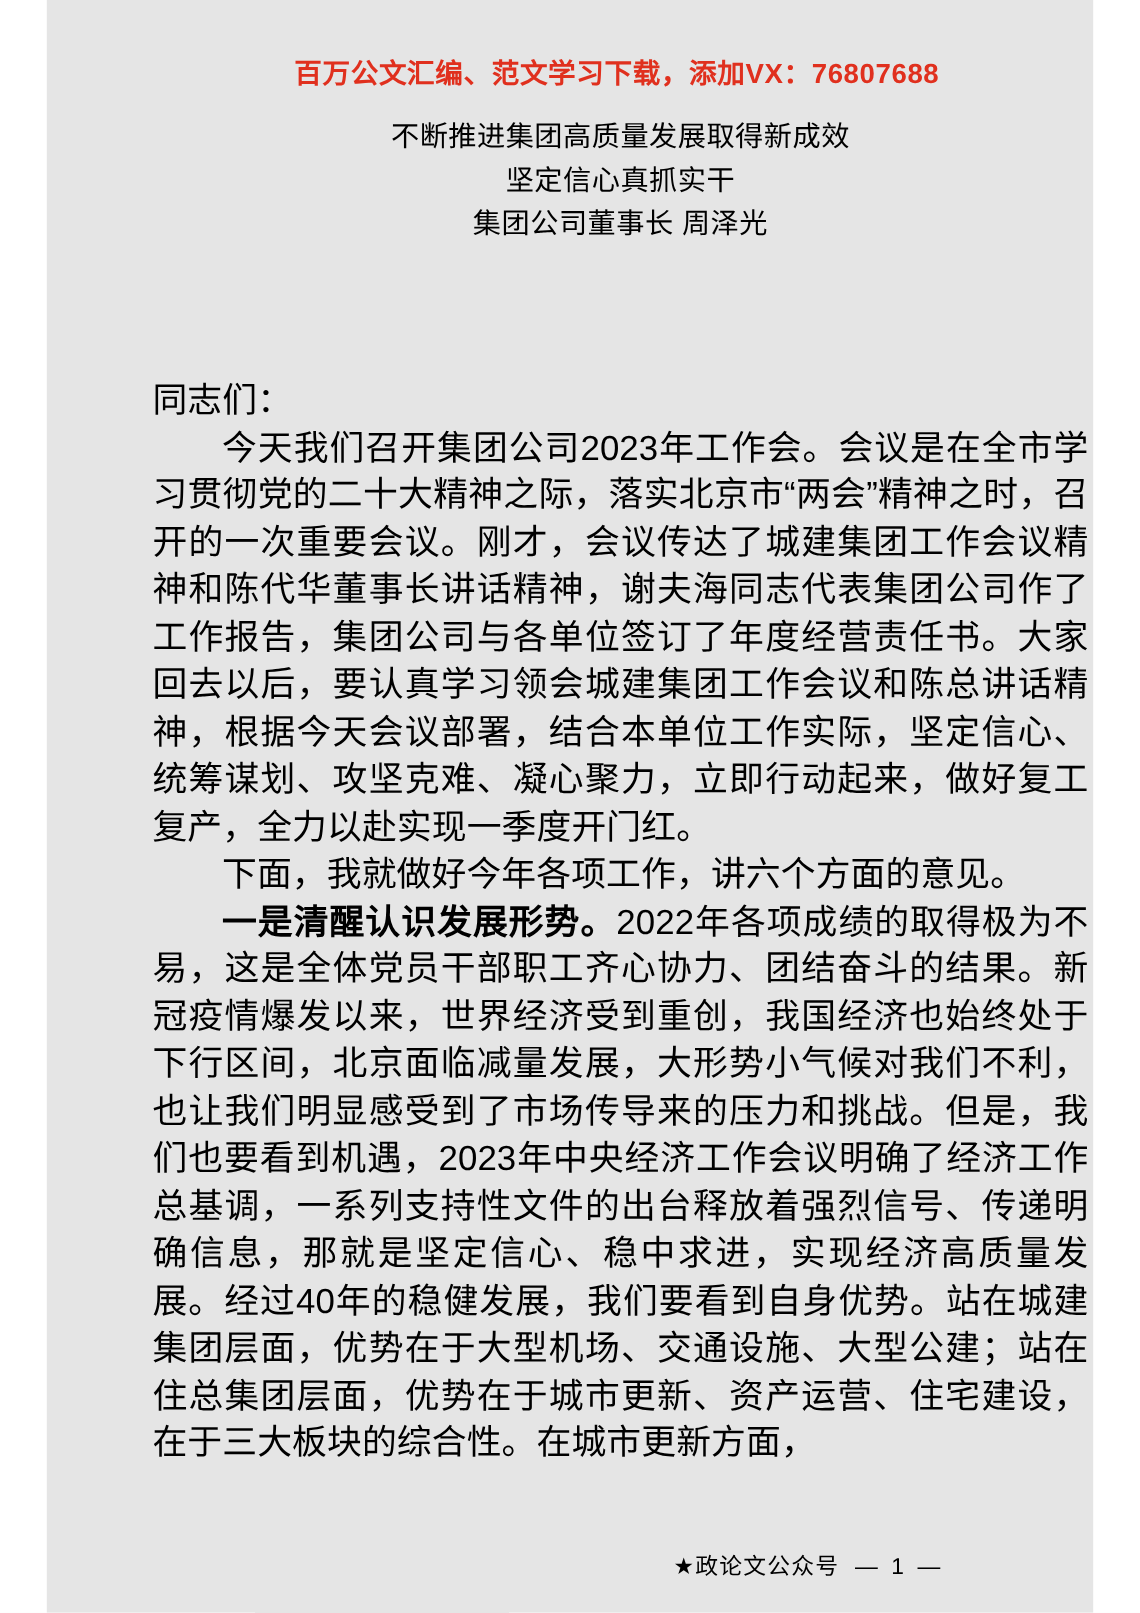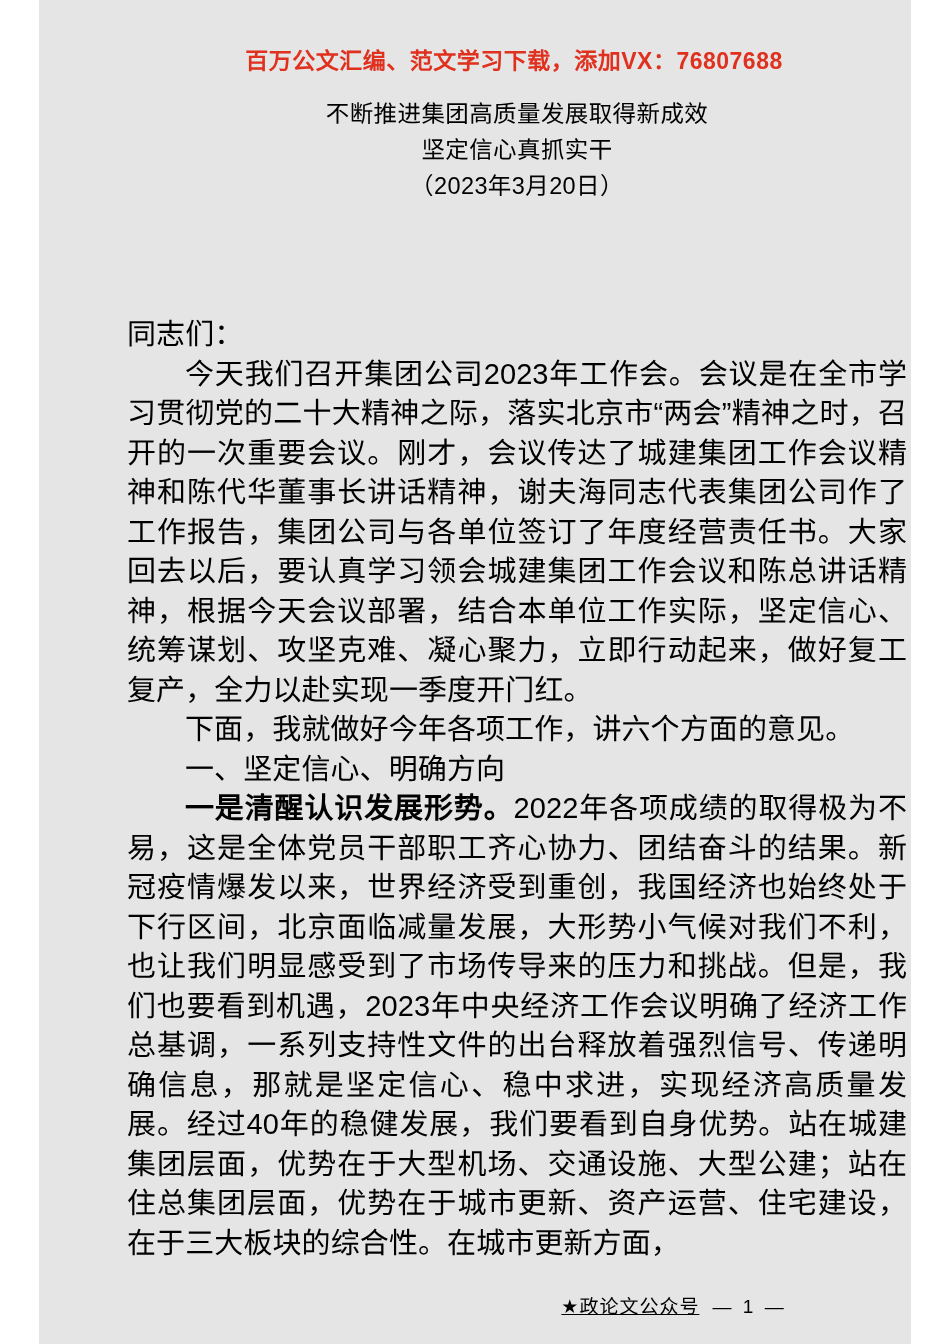--- a/index.html
+++ b/index.html
@@ -87,46 +87,45 @@
     text-align: center;
     font-size: 20px;
     color: #000000;
   }
   .footer-inner {
     display: inline-block;
     margin-left: 320px;
     white-space: nowrap;
     letter-spacing: 1px;
   }
-  .footer-mark { font-size: 19px; text-decoration: underline; }
+  .footer-mark { font-size: 19px; }
   .footer-page { font-size: 19px; letter-spacing: 3px; }
 </style>
 </head>
 <body>
 
 <div class="page">
 
   <div class="promo-banner">百万公文汇编、范文学习下载，添加VX：76807688</div>
 
   <div class="title-block">
     <div class="title-line">不断推进集团高质量发展取得新成效</div>
     <div class="title-line">坚定信心真抓实干</div>
-    <div class="title-line">（2023年3月20日）</div>
+    <div class="title-line">集团公司董事长  周泽光</div>
   </div>
 
   <div class="body-block">
 
     <p class="para salutation">同志们：</p>
 
     <p class="para indent">今天我们召开集团公司2023年工作会。会议是在全市学习贯彻党的二十大精神之际，落实北京市“两会”精神之时，召开的一次重要会议。刚才，会议传达了城建集团工作会议精神和陈代华董事长讲话精神，谢夫海同志代表集团公司作了工作报告，集团公司与各单位签订了年度经营责任书。大家回去以后，要认真学习领会城建集团工作会议和陈总讲话精神，根据今天会议部署，结合本单位工作实际，坚定信心、统筹谋划、攻坚克难、凝心聚力，立即行动起来，做好复工复产，全力以赴实现一季度开门红。</p>
 
 
     <p class="para indent">下面，我就做好今年各项工作，讲六个方面的意见。</p>
 
-    <p class="para indent">一、坚定信心、明确方向</p>
 
     <p class="para indent"><span class="lead">一是清醒认识发展形势。</span><span>2022年各项成绩的取得极为不易，这是全体党员干部职工齐心协力、团结奋斗的结果。新冠疫情爆发以来，世界经济受到重创，我国经济也始终处于下行区间，北京面临减量发展，大形势小气候对我们不利，也让我们明显感受到了市场传导来的压力和挑战。但是，我们也要看到机遇，2023年中央经济工作会议明确了经济工作总基调，一系列支持性文件的出台释放着强烈信号、传递明确信息，那就是坚定信心、稳中求进，实现经济高质量发展。经过40年的稳健发展，我们要看到自身优势。站在城建集团层面，优势在于大型机场、交通设施、大型公建；站在住总集团层面，优势在于城市更新、资产运营、住宅建设，在于三大板块的综合性。在城市更新方面，</span></p>
 
   </div>
 
   <div class="footer">
     <span class="footer-inner"><span class="footer-mark">★政论文公众号</span>&nbsp;&nbsp;<span class="footer-page">— 1 —</span></span>
   </div>
 
 </div>

